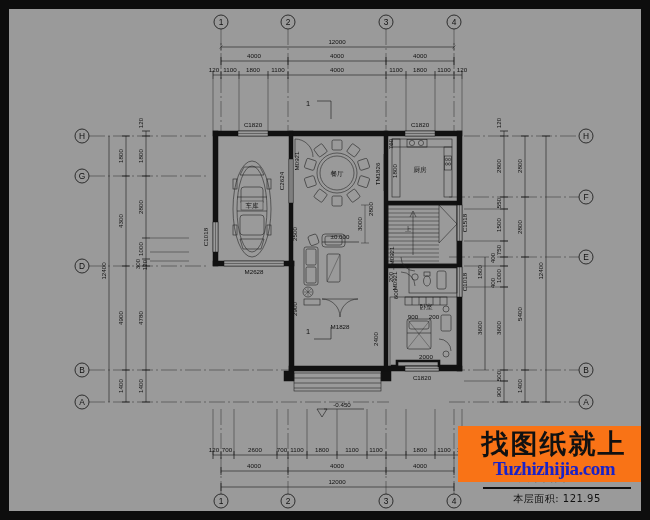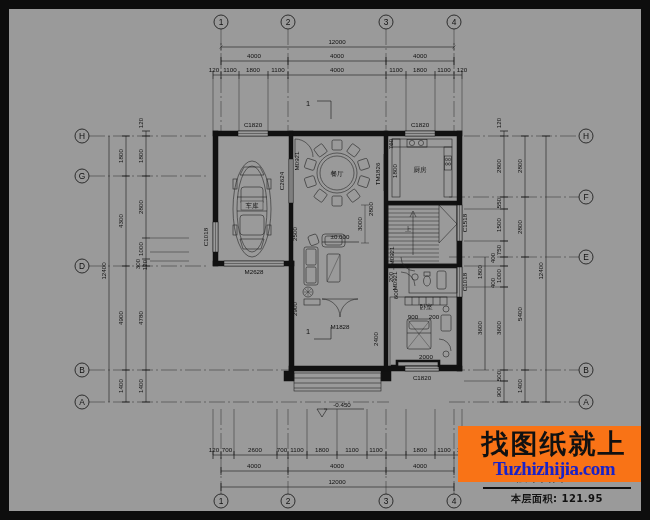--- a/index.html
+++ b/index.html
@@ -22,21 +22,21 @@
   .wm .cn{
     font-family:"DejaVu Sans",sans-serif;font-weight:bold;color:#111;
     font-size:27px;letter-spacing:2px;
   }
   .wm .en{
     font-family:Liberation Serif, serif;font-weight:bold;
     color:#1a22c8;font-size:19px;letter-spacing:-0.5px;margin-top:2px;
   }
   .titleblk{
     position:absolute;left:468px;top:461px;width:160px;z-index:30;
-    text-align:center;color:#111;font-weight:bold;
+    text-align:center;color:#111;
   }
   .titleblk .t1{font-family:"DejaVu Sans",sans-serif;font-size:11px;letter-spacing:1px;}
   .titleblk .rule{border-bottom:2px solid #111;margin:2px 6px 3px 6px;}
   .titleblk .t2{font-family:"DejaVu Sans",sans-serif;font-size:10px;letter-spacing:0.5px;}
 </style>
 </head>
 <body>
 
 <div id="root">
   <div id="sheet">

